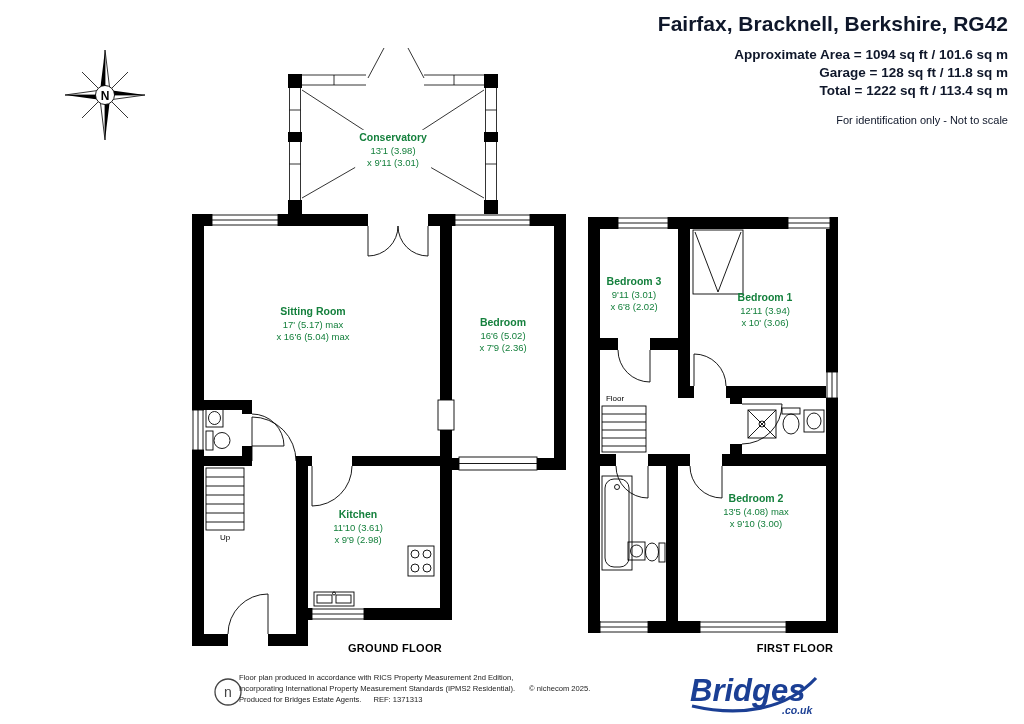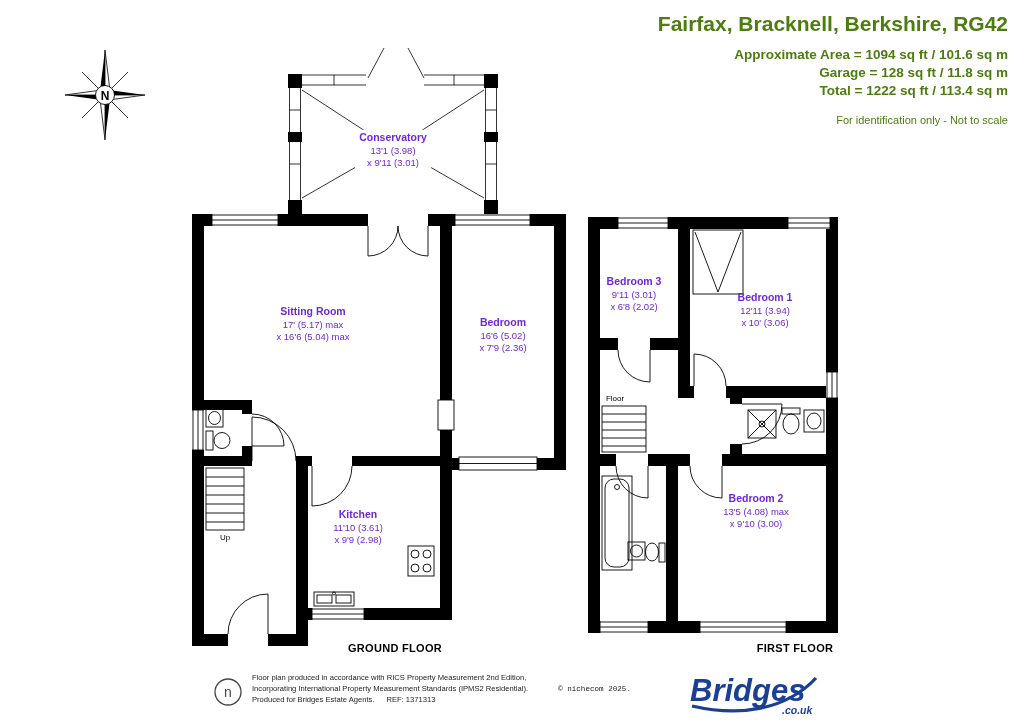--- a/index.html
+++ b/index.html
@@ -1,29 +1,29 @@
 <!DOCTYPE html>
 <html><head>
 <meta charset="utf-8">
 <style>
   html,body{margin:0;padding:0;background:#fff;font-family:"Liberation Sans",sans-serif;}
   .canvas{position:relative;width:1024px;height:724px;background:#fff;overflow:hidden;}
   svg.plan{position:absolute;left:0;top:0;}
-  .header{position:absolute;top:12px;right:16px;text-align:right;color:#4d7c0f;}
+  .header{position:absolute;top:12px;right:16px;text-align:right;color:#0f172a;}
   .title{font-size:21px;font-weight:bold;margin-bottom:10px;}
   .area{font-size:13.5px;font-weight:bold;line-height:18px;}
   .note{font-size:11px;margin-top:14px;}
-  .room-label{position:absolute;transform:translate(-50%,-50%);text-align:center;line-height:1.3;white-space:nowrap;color:#6d28d9;}
+  .room-label{position:absolute;transform:translate(-50%,-50%);text-align:center;line-height:1.3;white-space:nowrap;color:#15803d;}
   .room-label.on-glass{background:#fff;padding:1px 4px;}
   .rname{font-weight:bold;font-size:10.5px;}
   .rdim{font-size:9.5px;}
   .stairs-label{position:absolute;transform:translate(-50%,-50%);font-size:8px;color:#000;}
   .floor-caption{position:absolute;transform:translate(-50%,-50%);font-weight:bold;font-size:11px;letter-spacing:.3px;color:#000;}
-  .footer-text{position:absolute;left:252px;top:673px;font-size:7.6px;line-height:10.8px;color:#222;}
-  .copyright{margin-left:30px;font-family:Liberation Mono, monospace;}
+  .footer-text{position:absolute;left:239px;top:673px;font-size:7.6px;line-height:10.8px;color:#222;}
+  .copyright{margin-left:14px;}
   .ref{margin-left:12px;}
 </style>
 </head>
 <body>
 
 <div class="canvas">
 
 <svg class="plan" width="1024" height="724" viewBox="0 0 1024 724">
 
   <g>

